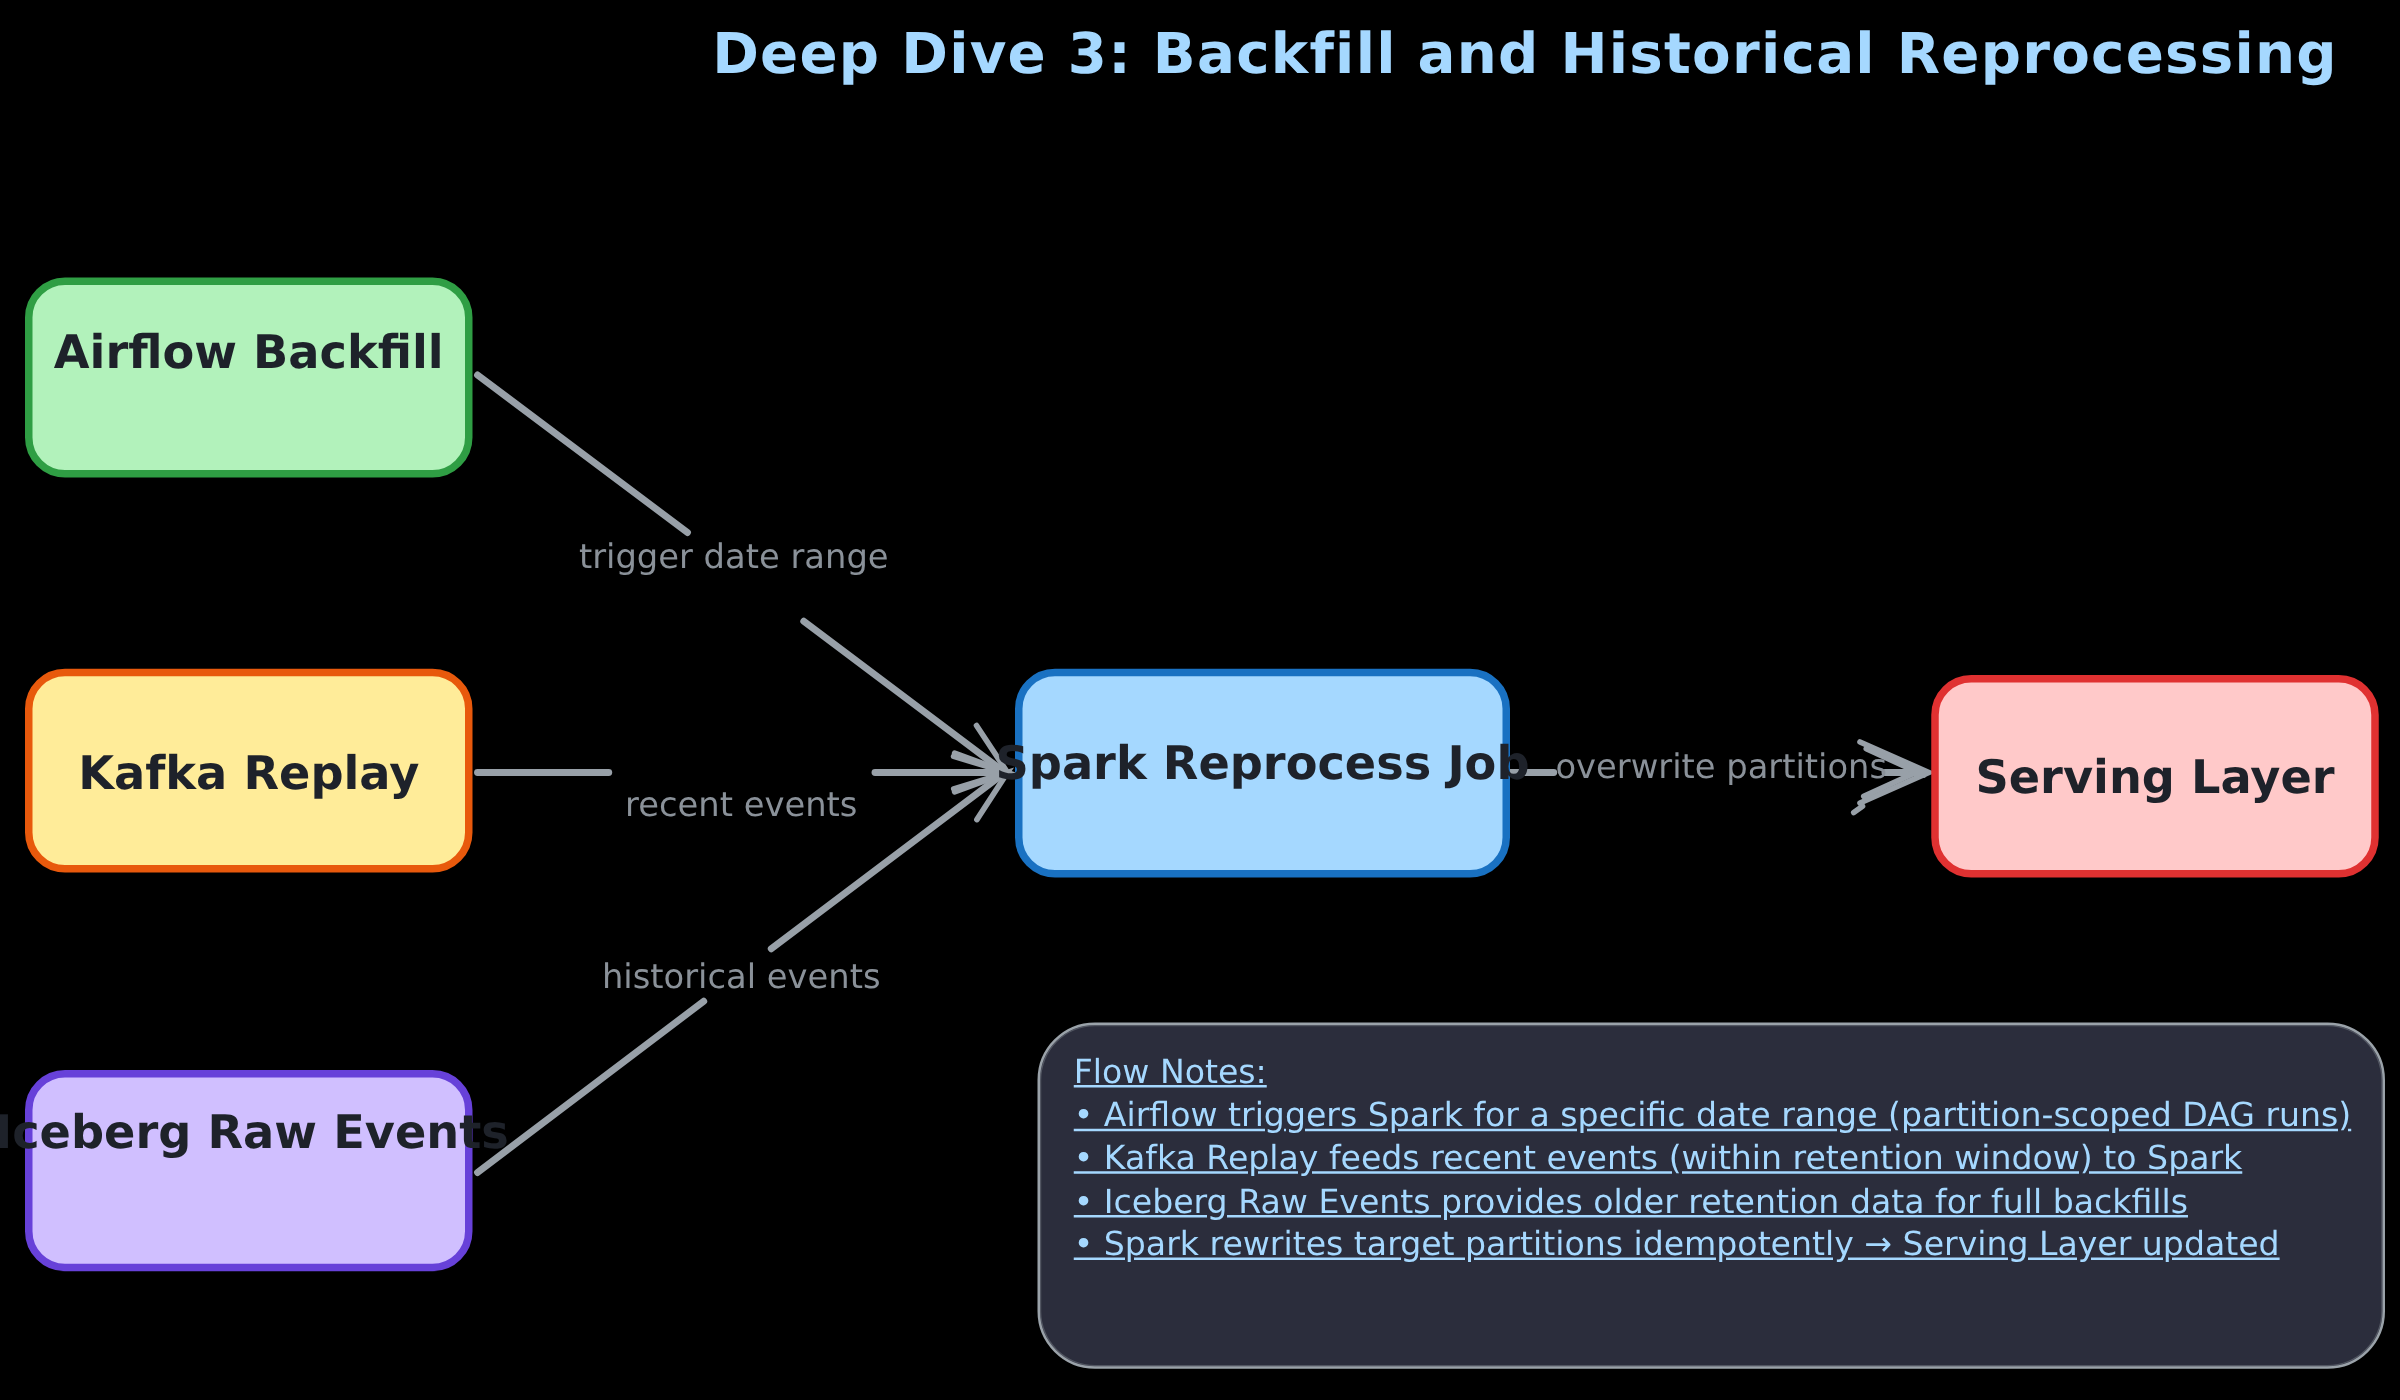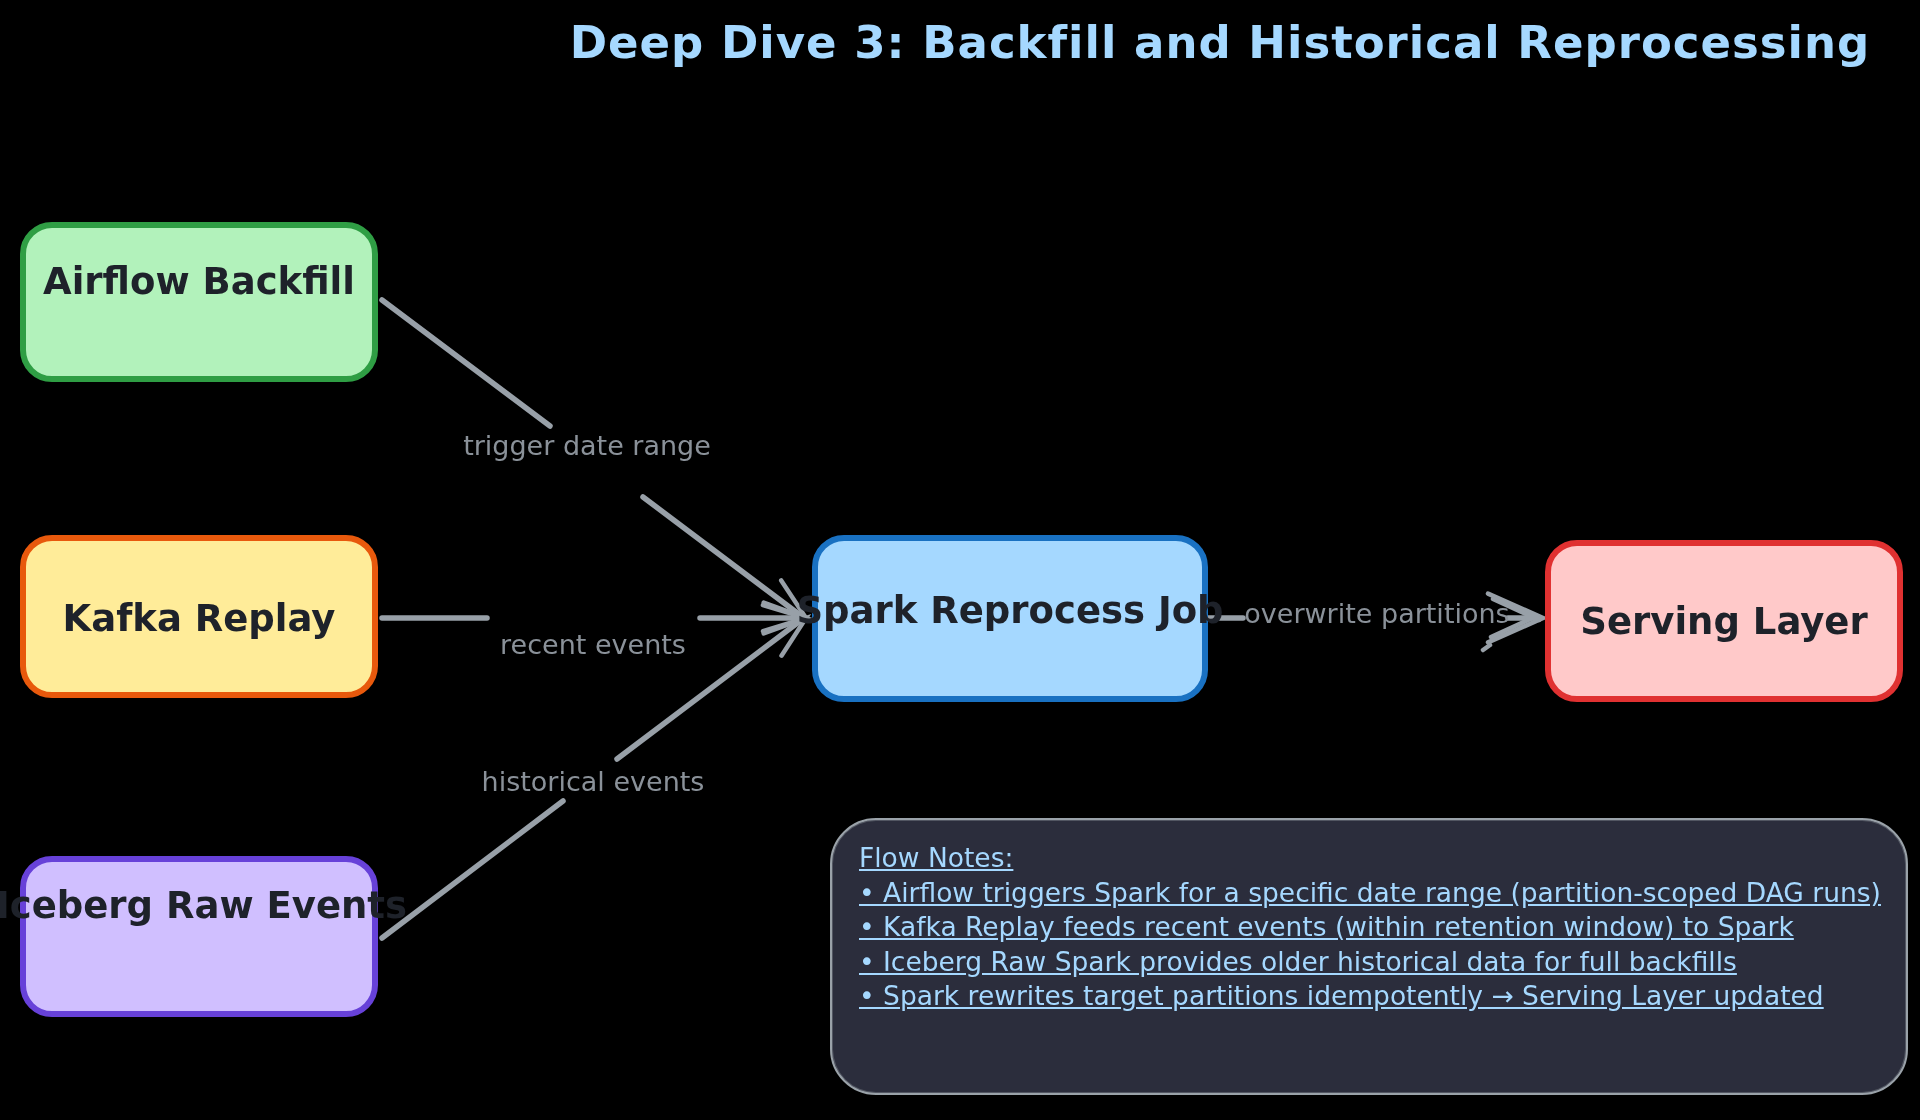--- a/index.html
+++ b/index.html
@@ -149,17 +149,17 @@
 
   <div class="edge-label el-trigger">trigger date range</div>
   <div class="edge-label el-recent">recent events</div>
   <div class="edge-label el-historical">historical events</div>
   <div class="edge-label el-overwrite">overwrite partitions</div>
 
   <div class="notes">
     <div class="notes-line">Flow Notes:</div>
     <div class="notes-line">• Airflow triggers Spark for a specific date range (partition-scoped DAG runs)</div>
     <div class="notes-line">• Kafka Replay feeds recent events (within retention window) to Spark</div>
-    <div class="notes-line">• Iceberg Raw Spark provides older historical data for full backfills</div>
+    <div class="notes-line">• Iceberg Raw Events provides older retention data for full backfills</div>
     <div class="notes-line">• Spark rewrites target partitions idempotently → Serving Layer updated</div>
   </div>
 
 </div>
 
 </body></html>

